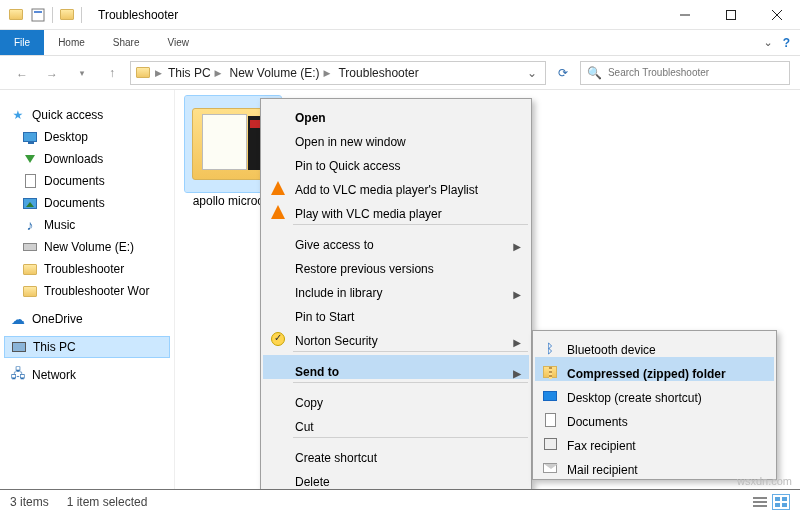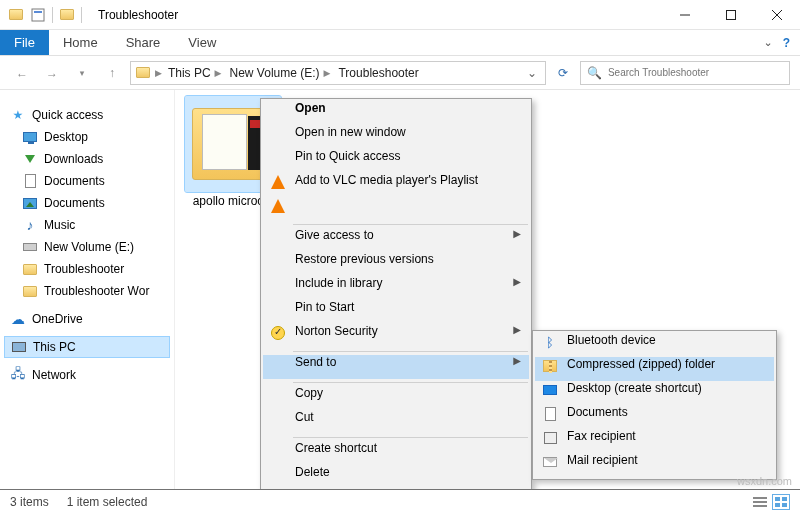--- a/index.html
+++ b/index.html
@@ -7,21 +7,21 @@
 
 .titlebar { height: 30px; display: flex; align-items: center; background: #fff; border-bottom: 1px solid #e5e5e5; }
 .qat { display: flex; align-items: center; gap: 6px; padding: 0 8px; }
 .qat-divider { width: 1px; height: 16px; background: #ccc; }
 .title-icon { width: 16px; height: 16px; display: inline-flex; align-items: center; justify-content: center; }
 .title-text { margin-left: 8px; font-size: 12px; }
 .winctrls { margin-left: auto; display: flex; }
 .winctrl { width: 46px; height: 30px; display: flex; align-items: center; justify-content: center; color: #222; }
 
 .ribbontabs { height: 26px; display: flex; align-items: stretch; border-bottom: 1px solid #e1e1e1; }
-.tab { padding: 0 14px; display: flex; align-items: center; font-size: 13px; }
+.tab { padding: 0 14px; display: flex; align-items: center; font-size: 10px; }
 .tab.file { background: #1979ca; color: #fff; }
 .tab.plain { color: #444; }
 .ribbon-right { margin-left: auto; display: flex; align-items: center; gap: 10px; padding-right: 10px; color: #555; }
 
 .navrow { height: 34px; display: flex; align-items: center; gap: 6px; padding: 3px 10px; border-bottom: 1px solid #e5e5e5; }
 .navbtn { width: 24px; height: 24px; display: flex; align-items: center; justify-content: center; color: #888; }
 .addrbar { flex: 1; height: 24px; border: 1px solid #ccc; display: flex; align-items: center; padding: 0 4px; gap: 4px; background: #fff; }
 .crumb { display: flex; align-items: center; gap: 4px; font-size: 12px; color: #222; padding: 0 2px; }
 .crumb-sep { color: #888; font-size: 9px; }
 .addrdrop { margin-left: auto; color: #666; padding: 0 4px; }
@@ -46,23 +46,23 @@
 .folderbig .back { position: absolute; inset: 0; background: linear-gradient(#ffe08a,#f3c45a); border: 1px solid #d7b35a; border-radius: 3px; }
 .folderbig .paper { position: absolute; left: 10px; top: 6px; width: 45px; height: 56px; background: #fdfdf5; border: 1px solid #bbb; }
 .folderbig .stripe { position: absolute; right: 8px; top: 8px; width: 18px; height: 54px; background: #1b1b1b; }
 .folderbig .stripe::after { content:''; position:absolute; left:2px; top:4px; width:14px; height:8px; background:#c62828; }
 .thumb-label { font-size: 12px; margin-top: 2px; overflow: hidden; white-space: nowrap; }
 
 .statusbar { position: absolute; bottom: 0; left: 0; right: 0; height: 24px; border-top: 1px solid #737373; display: flex; align-items: center; padding: 0 10px; gap: 18px; font-size: 12px; color: #444; background: #fff; }
 .statusbar .right { margin-left: auto; display: flex; gap: 4px; align-items: center; color:#888; }
 
 .ctxmenu { position: absolute; background: #f2f2f2; border: 1px solid #a0a0a0; box-shadow: 3px 3px 6px rgba(0,0,0,.25); padding: 2px; font-size: 12px; }
-.ctx-item { height: 24px; display: flex; align-items: flex-start; padding: 0 30px 0 32px; position: relative; white-space: nowrap; }
+.ctx-item { height: 24px; display: flex; align-items: flex-end; padding: 0 30px 0 32px; position: relative; white-space: nowrap; }
 .ctx-item.bold { font-weight: 600; }
-.ctx-item:hover, .ctx-item.hover { background: #bfdcf5; }
+.ctx-item:hover, .ctx-item.hover { background: #bfdcf5; font-weight: bold; }
 .ctx-sep { height: 1px; background: #d0d0d0; margin: 3px 1px 3px 30px; }
 .ctx-arrow { position: absolute; right: 8px; font-size: 10px; color: #555; }
 .ctx-icon { position: absolute; left: 6px; width: 18px; height: 18px; display: flex; align-items: center; justify-content: center; }
 
 #ctx1 { left: 260px; top: 98px; width: 272px; }
 #ctx2 { left: 532px; top: 330px; width: 245px; }
 
 .ic-monitor { width:14px; height:10px; border:1px solid #2b6db0; background:#4aa3e0; position:relative; }
 .ic-monitor::after { content:''; position:absolute; left:4px; bottom:-3px; width:6px; height:2px; background:#2b6db0; }
 .ic-down { width:0;height:0;border-left:5px solid transparent;border-right:5px solid transparent;border-top:8px solid #3a9b3a; }
@@ -264,20 +264,21 @@
   <div class="ctx-item">
       <span class="ctx-icon">
         <span class="ic-vlc"></span>
       </span>
       <span>Add to VLC media player's Playlist</span>
     </div>
   <div class="ctx-item">
       <span class="ctx-icon">
         <span class="ic-vlc"></span>
       </span>
+      <span>Play with VLC media player</span>
     </div>
   <div class="ctx-sep"></div>
   <div class="ctx-item">
       <span>Give access to</span>
       <span class="ctx-arrow">▶</span>
     </div>
   <div class="ctx-item">
       <span>Restore previous versions</span>
     </div>
   <div class="ctx-item">

